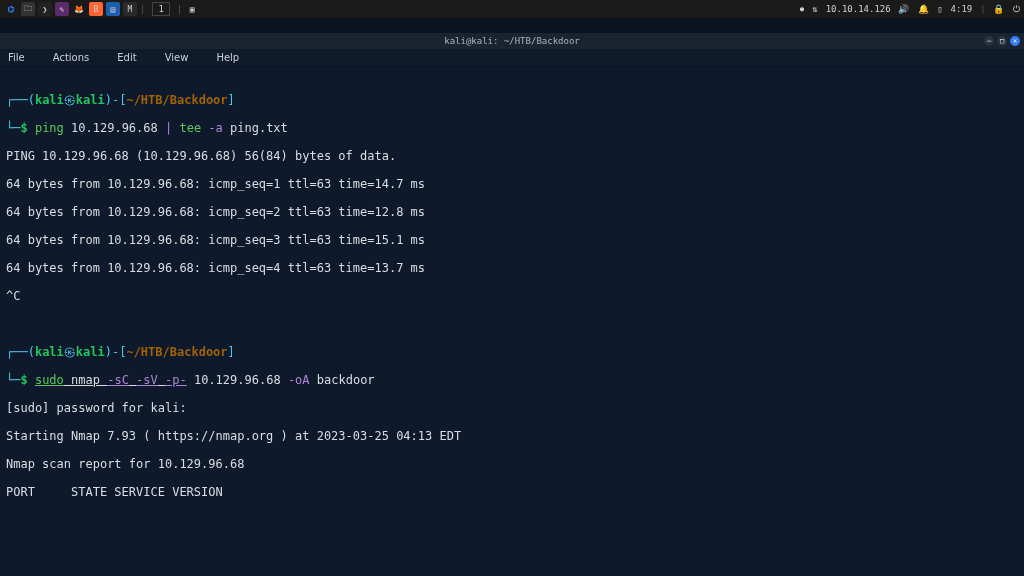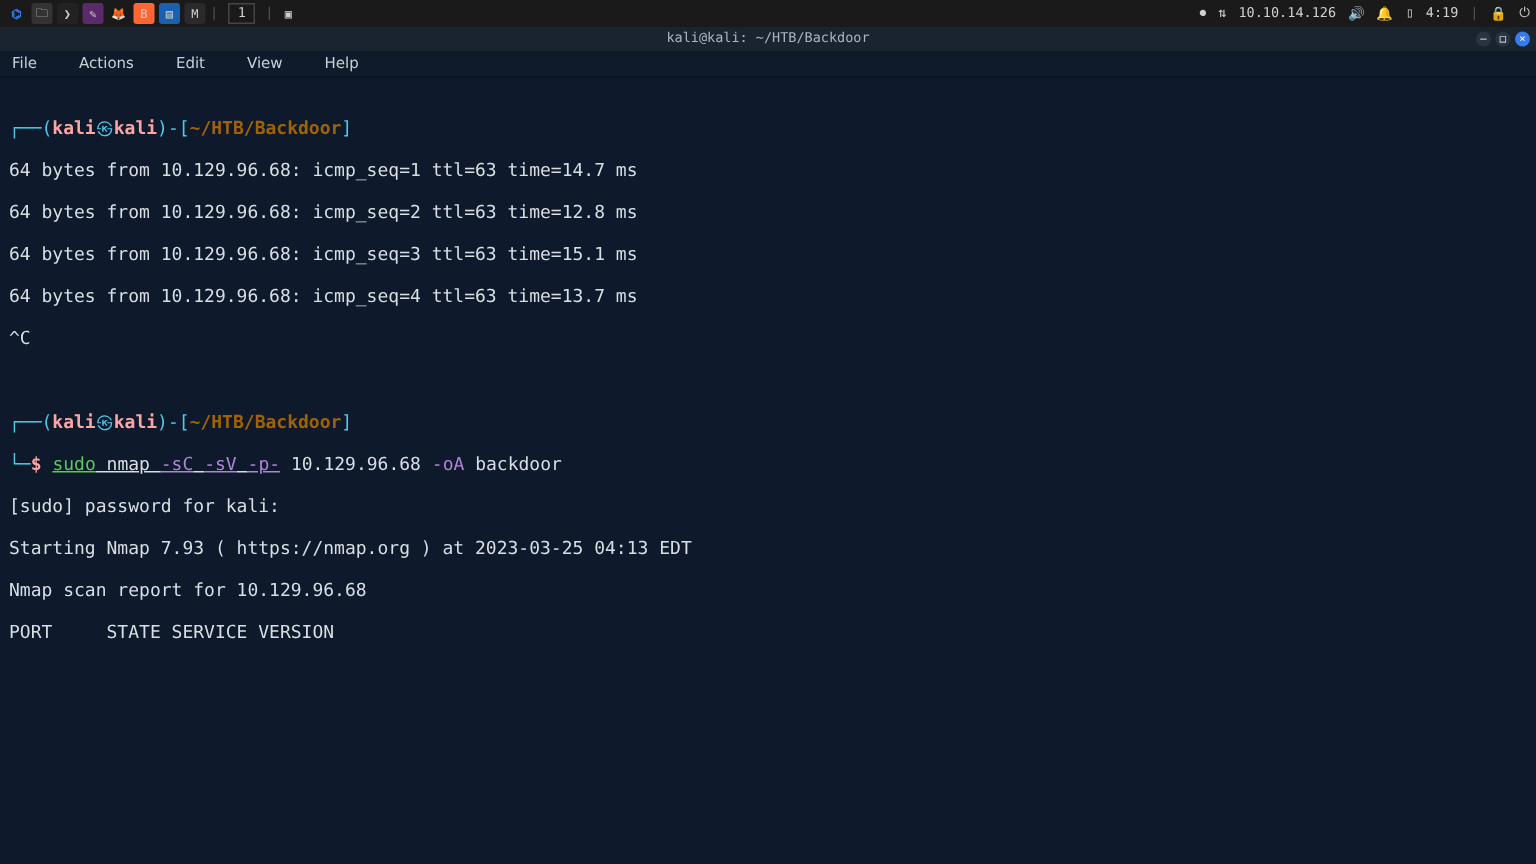--- a/index.html
+++ b/index.html
@@ -24,20 +24,21 @@
   
   .title-bar {
     height: 16px;
     background: #1a2330;
     color: #aab4c0;
     font-size: 9px;
     display: flex;
     align-items: center;
     justify-content: center;
     position: relative;
+    margin-top: 15px;
   }
   .window-controls { position: absolute; right: 4px; display: flex; gap: 3px; }
   .wbtn { width: 10px; height: 10px; border-radius: 50%; background: #2a3440; display: inline-flex; align-items: center; justify-content: center; font-size: 7px; color: #fff; }
   .wbtn.close { background: #367bf0; }
   
   
   .menu-bar {
     height: 18px;
     background: #0f1b2a;
     color: #c8d0d8;
@@ -58,21 +59,21 @@
     color: #d8dee4;
     font-size: 12px;
     line-height: 14px;
     padding: 12px 6px 6px 6px;
     height: calc(576px - 18px - 16px - 18px);
     overflow: hidden;
     white-space: pre;
     font-family: "DejaVu Sans Mono", "Courier New", monospace;
   }
   .cyan { color: #4ec9e8; }
-  .blue { color: #fca5a5; }
+  .blue { color: #22c55e; }
   .green { color: #5bc95b; }
   .white { color: #a16207; }
   .purple { color: #b084d8; }
   .bold { font-weight: bold; }
   .ul { text-decoration: underline; }
   .line { display: block; }
 </style>
 </head>
 <body>
 
@@ -117,20 +118,22 @@
 <div class="menu-bar">
   <span class="menu-item">File</span>
   <span class="menu-item">Actions</span>
   <span class="menu-item">Edit</span>
   <span class="menu-item">View</span>
   <span class="menu-item">Help</span>
 </div>
 
 <div class="terminal">
 <span class="line"><span class="cyan">┌──(</span><span class="blue bold">kali</span><span class="cyan">㉿</span><span class="blue bold">kali</span><span class="cyan">)-[</span><span class="white bold">~/HTB/Backdoor</span><span class="cyan">]</span></span>
+<span class="line"><span class="cyan">└─</span><span class="blue bold">$</span> <span class="green">ping</span><span> 10.129.96.68 </span><span class="purple">|</span><span class="green"> tee </span><span class="purple">-a</span><span> ping.txt</span></span>
+<span class="line">PING 10.129.96.68 (10.129.96.68) 56(84) bytes of data.</span>
 <span class="line">64 bytes from 10.129.96.68: icmp_seq=1 ttl=63 time=14.7 ms</span>
 <span class="line">64 bytes from 10.129.96.68: icmp_seq=2 ttl=63 time=12.8 ms</span>
 <span class="line">64 bytes from 10.129.96.68: icmp_seq=3 ttl=63 time=15.1 ms</span>
 <span class="line">64 bytes from 10.129.96.68: icmp_seq=4 ttl=63 time=13.7 ms</span>
 <span class="line">^C</span>
 <span class="line"> </span>
 <span class="line"><span class="cyan">┌──(</span><span class="blue bold">kali</span><span class="cyan">㉿</span><span class="blue bold">kali</span><span class="cyan">)-[</span><span class="white bold">~/HTB/Backdoor</span><span class="cyan">]</span></span>
 <span class="line"><span class="cyan">└─</span><span class="blue bold">$</span> <span class="green ul">sudo</span><span class="ul"> nmap </span><span class="purple ul">-sC</span><span class="ul"> </span><span class="purple ul">-sV</span><span class="ul"> </span><span class="purple ul">-p-</span><span> 10.129.96.68 </span><span class="purple">-oA</span><span> backdoor</span></span>
 <span class="line">[sudo] password for kali:</span>
 <span class="line">Starting Nmap 7.93 ( https://nmap.org ) at 2023-03-25 04:13 EDT</span>

